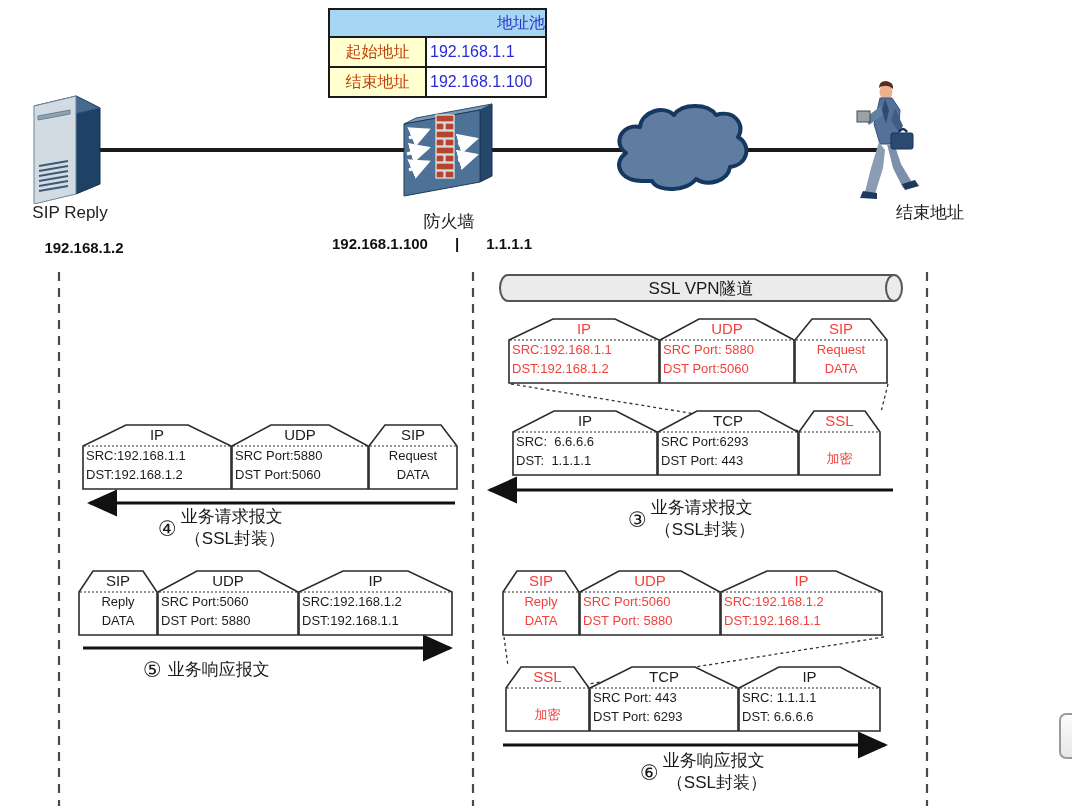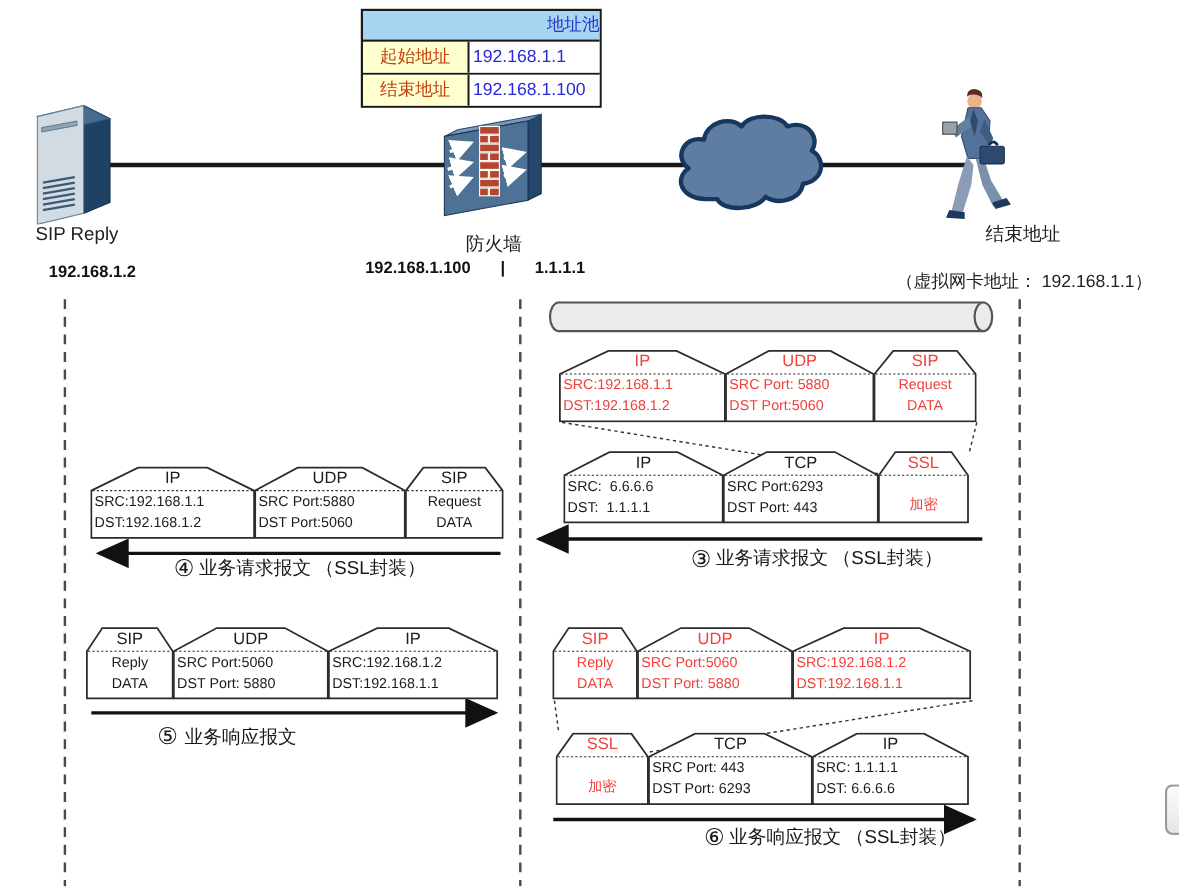--- a/index.html
+++ b/index.html
@@ -29,21 +29,21 @@
   .seg-title{position:absolute;top:2px;left:0;right:0;text-align:center;font-size:15px;}
   .ln{position:absolute;left:4px;right:2px;font-size:13px;white-space:pre;}
   .ln1{top:24px;}
   .ln2{top:43px;}
   .ctr .ln{left:0;right:0;text-align:center;}
   .single .ln1{top:40px;}
   .seg.red{color:#f2413b;}
   
   .flow-label{position:absolute;display:flex;align-items:center;color:#1a1a1a;}
   .flow-num{font-size:21px;line-height:21px;margin-right:4px;}
-  .flow-lines{display:flex;flex-direction:row;font-size:17px;line-height:22px;}
+  .flow-lines{display:flex;flex-direction:column;font-size:17px;line-height:22px;}
   .flow-line2{padding-left:4px;}
   .flow-single{font-size:17px;}
   .flow-single .flow-num{margin-right:6px;}
   
   .internet-text{position:absolute;left:606px;top:130px;width:144px;text-align:center;
       font-size:27px;font-weight:bold;color:#fff;
       text-shadow:2px 2px 0 #16375f,-1px -1px 0 #16375f,1px -1px 0 #16375f,-1px 1px 0 #16375f,2px 1px 0 #16375f;}
   
   .partial-btn{position:absolute;right:0;top:713px;width:11px;height:42px;
       border:2px solid #9a9a9a;border-right:none;border-radius:7px 0 0 7px;
@@ -158,29 +158,29 @@
     <rect x="2" y="31" width="13" height="11" fill="#9aa1a7" stroke="#4a4a4a"></rect>
     <path d="M40,28 L48,46 L44,52 L36,40 Z" fill="#3f5c82"></path>
     <path d="M24,62 L16,88 L10,112 L20,114 L28,88 L30,70 Z" fill="#8b9cb5"></path>
     <path d="M32,64 L38,88 L48,108 L58,104 L46,84 L40,66 Z" fill="#7d90ab"></path>
     <path d="M44,52 q4,-6 8,0" fill="none" stroke="#1a3050" stroke-width="2.5"></path>
     <rect x="36" y="53" width="22" height="16" rx="2" fill="#2c4a70" stroke="#1a3050"></rect>
     <path d="M8,111 L22,113 L22,119 L5,118 Z" fill="#1d3a5c"></path>
     <path d="M47,104 L60,100 L64,106 L50,110 Z" fill="#1d3a5c"></path>
   </svg>
   <div class="nodelabel" style="left:855px;top:201px;width:150px">结束地址</div>
-  <div class="nodelabel" style="left:790px;top:246px;width:282px;font-size:16px">（虚拟网卡地址： 192.168.1.1）</div>
 
   <svg class="abs" style="left:497px;top:272px" width="408" height="32" viewBox="0 0 408 32">
     <ellipse cx="11" cy="16" rx="8" ry="13" fill="#ebebeb" stroke="#555" stroke-width="2"></ellipse>
     <rect x="11" y="3" width="386" height="26" fill="#ebebeb"></rect>
     <line x1="11" y1="3" x2="397" y2="3" stroke="#555" stroke-width="2"></line>
     <line x1="11" y1="29" x2="397" y2="29" stroke="#555" stroke-width="2"></line>
     <ellipse cx="397" cy="16" rx="8" ry="13" fill="#ebebeb" stroke="#555" stroke-width="2"></ellipse>
   </svg>
+  <div class="tunnel-label">SSL VPN隧道</div>
 
   <div class="packet" style="left:508px;top:318px;width:381px">
     <div class="seg red" style="left:0;width:152px">
       <svg class="shape" width="152" height="66">
           <polygon class="pg" points="1,65 1,22 45,1 107,1 151,22 151,65"></polygon>
           <line class="sep" x1="2" y1="22" x2="150" y2="22"></line>
         </svg>
       <div class="seg-title">IP</div>
       <div class="ln ln1">SRC:192.168.1.1</div>
       <div class="ln ln2">DST:192.168.1.2</div>

